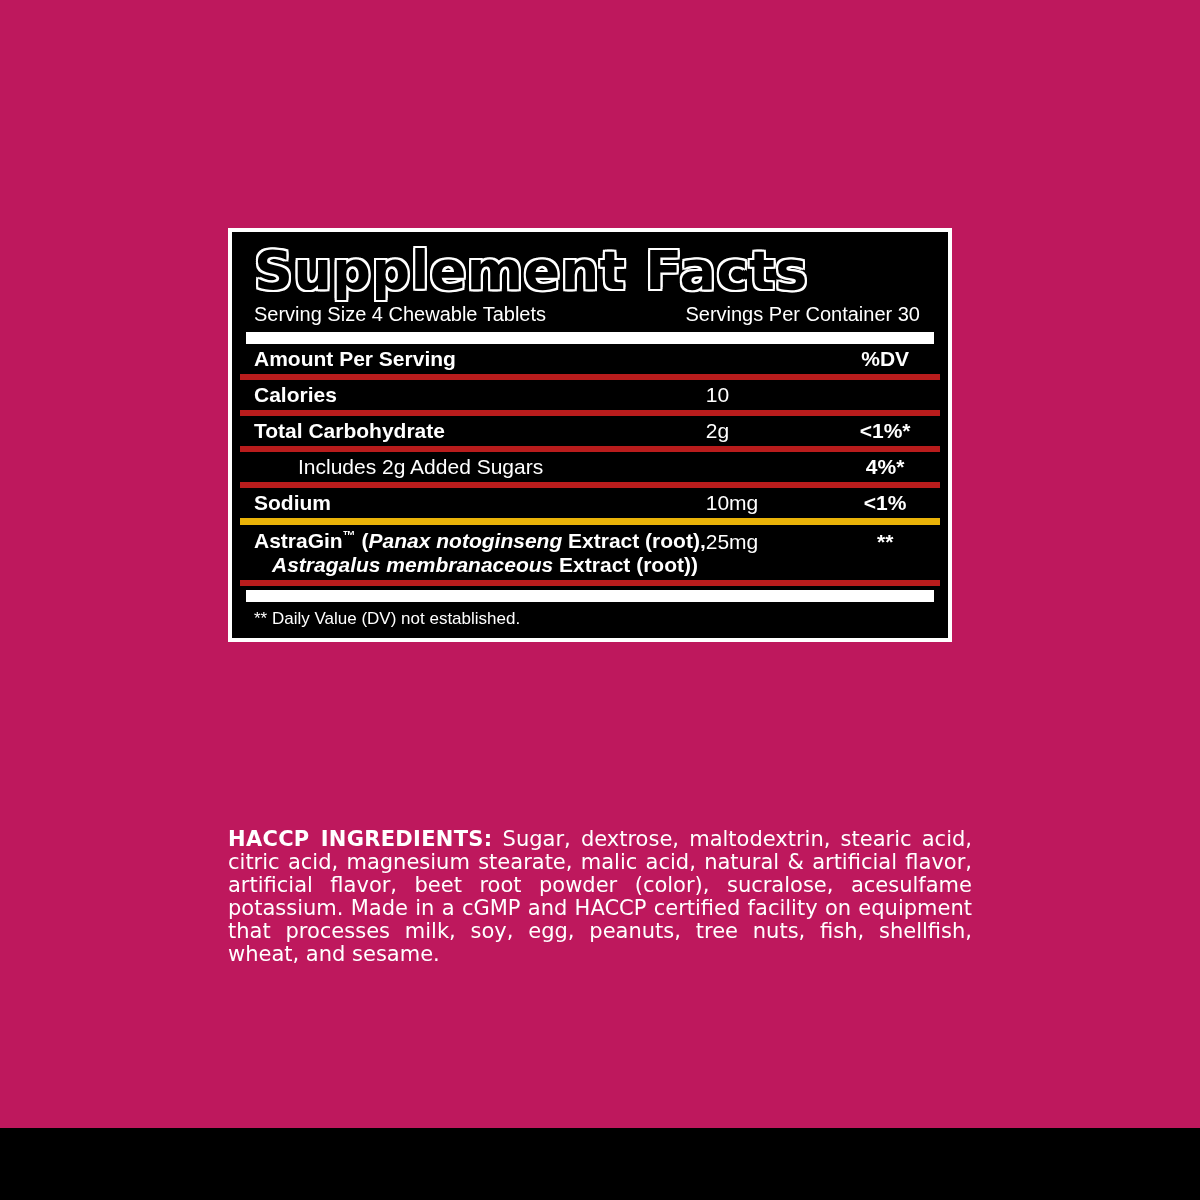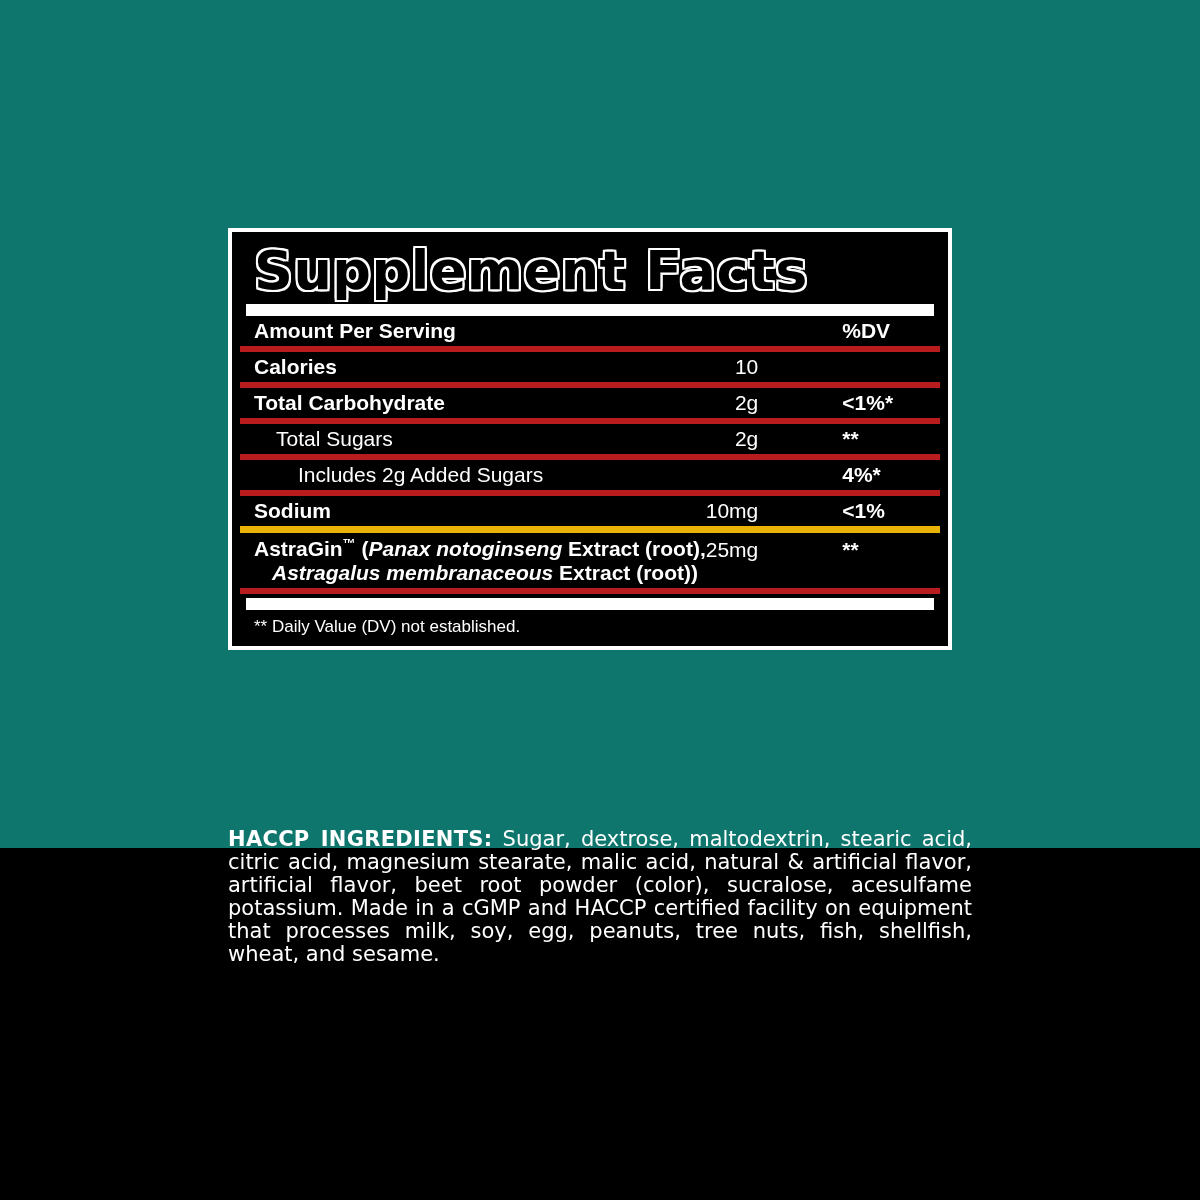--- a/index.html
+++ b/index.html
@@ -11,22 +11,22 @@
     overflow: hidden;
   }
   body {
     font-family: "Liberation Sans", sans-serif;
     color: #ffffff;
   }
 
   .page {
     position: relative;
     width: 1200px;
-    height: 848px;
-    background: #0f766e;
+    height: 1128px;
+    background: #be185d;
   }
 
   
   .panel {
     position: absolute;
     left: 228px;
     top: 228px;
     width: 724px;
     border: 4px solid #ffffff;
     box-sizing: border-box;
@@ -76,22 +76,22 @@
     vertical-align: bottom;
     white-space: nowrap;
   }
   .tbl tr.line > td {
     border-bottom: 6px solid #b91c1c;
   }
   .tbl tr.line-med > td {
     border-bottom: 7px solid #eab308;
   }
   .c-name { padding-left: 14px !important; width: auto; }
-  .c-amt  { text-align: right; padding-right: 84px !important; width: 1px; }
-  .c-dv   { text-align: left; padding-right: 12px !important; width: 90px; }
+  .c-amt  { text-align: left; padding-right: 84px !important; width: 1px; }
+  .c-dv   { text-align: center; padding-right: 12px !important; width: 90px; }
 
   .indent1 { padding-left: 36px !important; }
   .indent2 { padding-left: 58px !important; }
 
   .bold { font-weight: bold; }
   .ital { font-style: italic; margin-top: 48px; }
 
   .sup { font-size: 13px; vertical-align: super; }
 
   .footnotes {
@@ -115,20 +115,24 @@
 </style>
 </head>
 <body>
 
 <div class="page">
 
   <div class="panel">
 
     <div class="sf-title">Supplement Facts</div>
 
+    <div class="serving-row">
+      <span>Serving Size 4 Chewable Tablets</span>
+      <span class="right">Servings Per Container 30</span>
+    </div>
 
     <div class="rule-thick"></div>
 
     <table class="tbl">
       <tbody>
           <tr class="line">
         <td class="c-name bold">Amount Per Serving</td>
         <td class="c-amt"></td>
         <td class="c-dv bold">%DV</td>
       </tr>
@@ -138,25 +142,20 @@
         <td class="c-amt">10</td>
         <td class="c-dv bold"></td>
       </tr>
 
       <tr class="line">
         <td class="c-name bold">Total Carbohydrate</td>
         <td class="c-amt">2g</td>
         <td class="c-dv bold">&lt;1%*</td>
       </tr>
 
-      <tr class="line">
-        <td class="c-name indent1">Total Sugars</td>
-        <td class="c-amt">2g</td>
-        <td class="c-dv bold">**</td>
-      </tr>
 
       <tr class="line">
         <td class="c-name indent2">Includes 2g Added Sugars</td>
         <td class="c-amt"></td>
         <td class="c-dv bold">4%*</td>
       </tr>
 
       <tr class="line-med">
         <td class="c-name bold">Sodium</td>
         <td class="c-amt">10mg</td>

